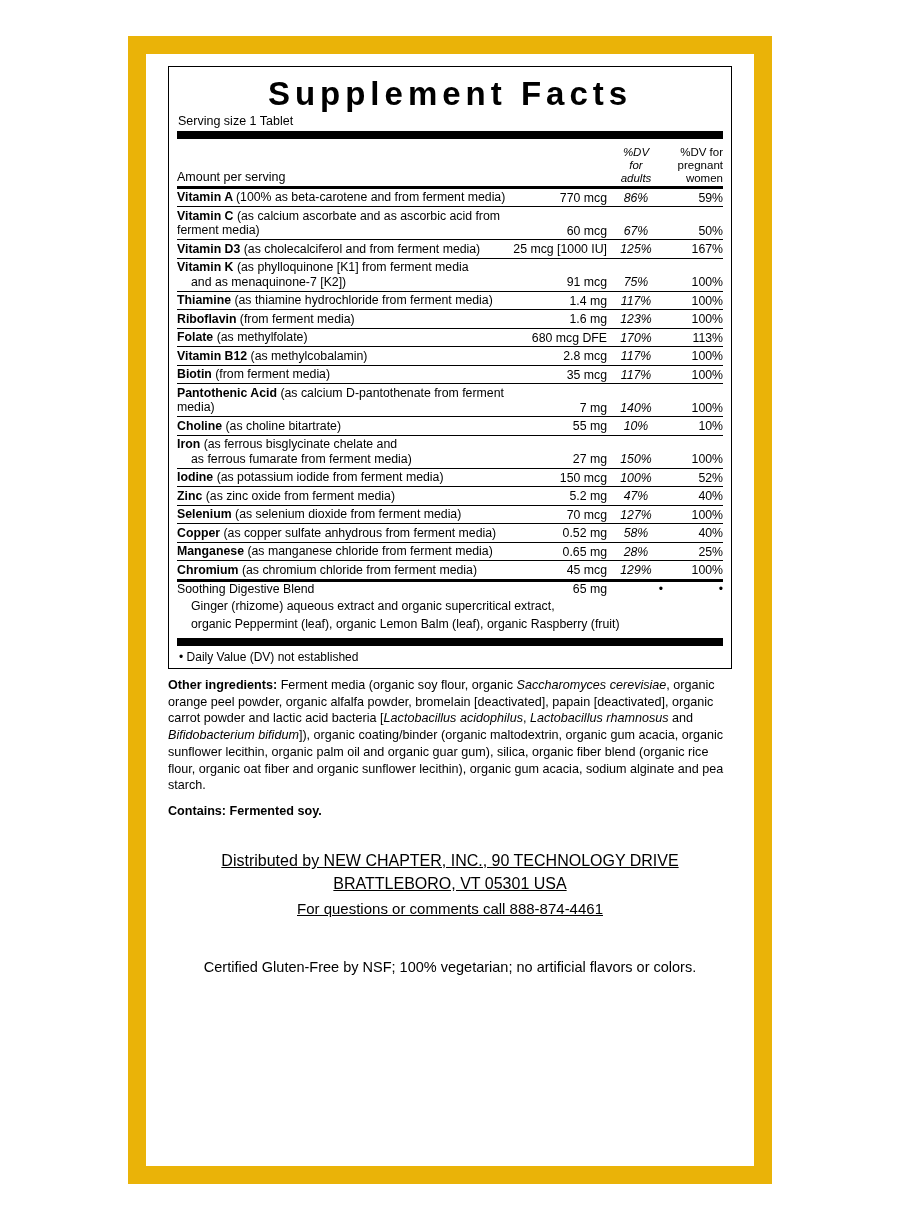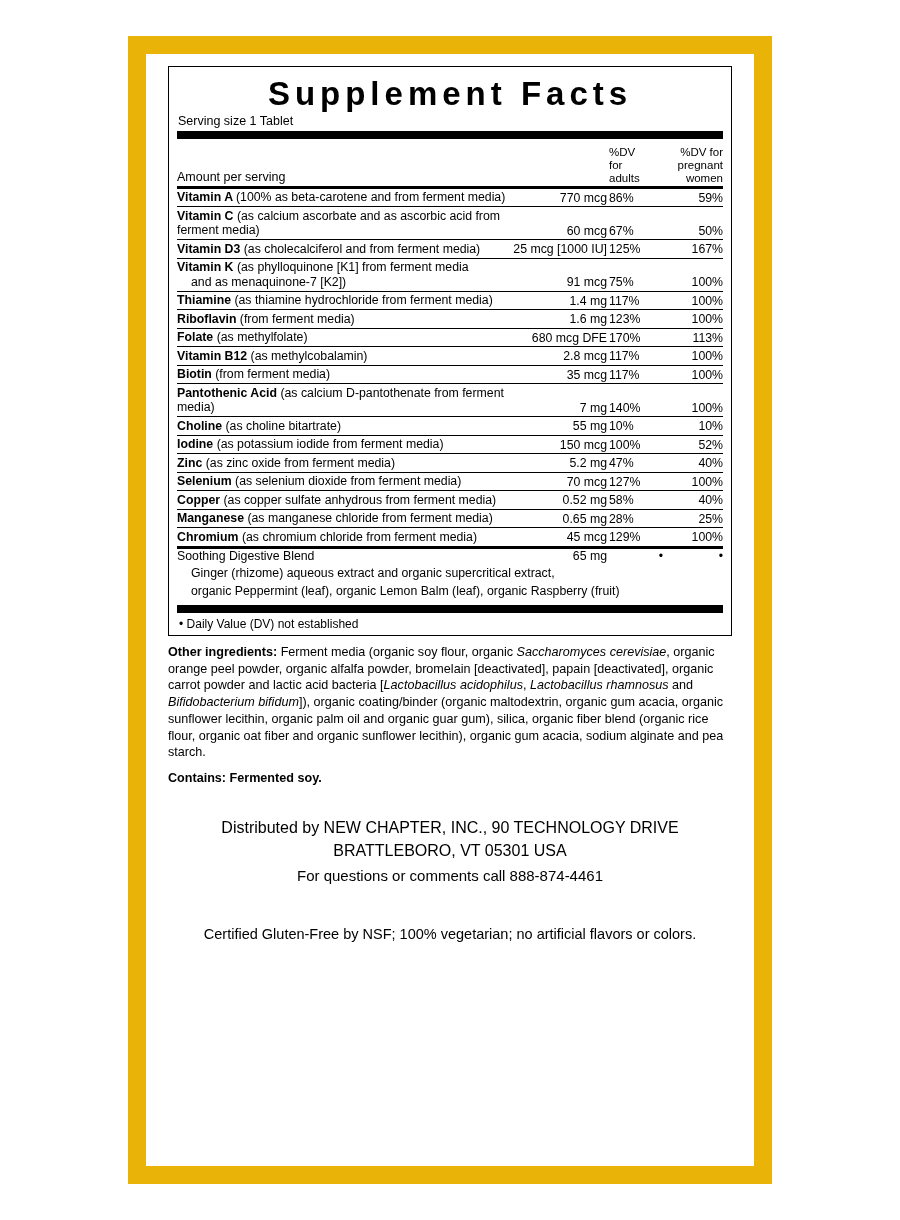--- a/index.html
+++ b/index.html
@@ -79,21 +79,21 @@
     width: 100%;
     border-collapse: collapse;
     font-size: 12.3px;
   }
   table.facts td {
     padding: 1.5px 0 1.5px 0;
     vertical-align: bottom;
   }
   .col-name { text-align: left; padding-right: 4px !important; line-height: 1.18; }
   .col-amt  { text-align: right; width: 96px; white-space: nowrap; padding-right: 2px !important;}
-  .col-dv1  { text-align: left; width: 54px; white-space: nowrap; }
+  .col-dv1  { text-align: center; width: 54px; white-space: nowrap; font-style: italic; }
   .col-dv2  { text-align: right; width: 60px; white-space: nowrap; }
 
   .hdr td { padding-bottom: 2px; }
   .hdr .col-dv1, .hdr .col-dv2 {
     font-size: 11.5px;
     line-height: 1.12;
     vertical-align: bottom;
   }
   .hdr .col-name {
     vertical-align: bottom;
@@ -140,20 +140,21 @@
     font-size: 12.6px;
     font-weight: bold;
     margin-top: 10px;
   }
 
   
   .distrib {
     text-align: center;
     margin-top: 32px;
     line-height: 1.42;
+    text-decoration: underline;
   }
   .distrib .l1 { font-size: 16px; }
   .distrib .l2 { font-size: 16px; }
   .distrib .l3 { font-size: 15px; margin-top: 2px; }
 
   .certified {
     text-align: center;
     font-size: 14.5px;
     margin-top: 40px;
   }
@@ -256,20 +257,26 @@
                   <td class="col-dv1">140%</td>
                   <td class="col-dv2">100%</td>
                 </tr>
                 <tr class="row">
                   <td class="col-name"><span class="nm-bold">Choline </span><span class="nm-reg">(as choline bitartrate)</span></td>
                   <td class="col-amt">55 mg</td>
                   <td class="col-dv1">10%</td>
                   <td class="col-dv2">10%</td>
                 </tr>
                 <tr class="row">
+                  <td class="col-name"><span class="nm-bold">Iron </span><span class="nm-reg">(as ferrous bisglycinate chelate and</span><br><span class="nm-reg indent">as ferrous fumarate from ferment media)</span></td>
+                  <td class="col-amt">27 mg</td>
+                  <td class="col-dv1">150%</td>
+                  <td class="col-dv2">100%</td>
+                </tr>
+                <tr class="row">
                   <td class="col-name"><span class="nm-bold">Iodine </span><span class="nm-reg">(as potassium iodide from ferment media)</span></td>
                   <td class="col-amt">150 mcg</td>
                   <td class="col-dv1">100%</td>
                   <td class="col-dv2">52%</td>
                 </tr>
                 <tr class="row">
                   <td class="col-name"><span class="nm-bold">Zinc </span><span class="nm-reg">(as zinc oxide from ferment media)</span></td>
                   <td class="col-amt">5.2 mg</td>
                   <td class="col-dv1">47%</td>
                   <td class="col-dv2">40%</td>

